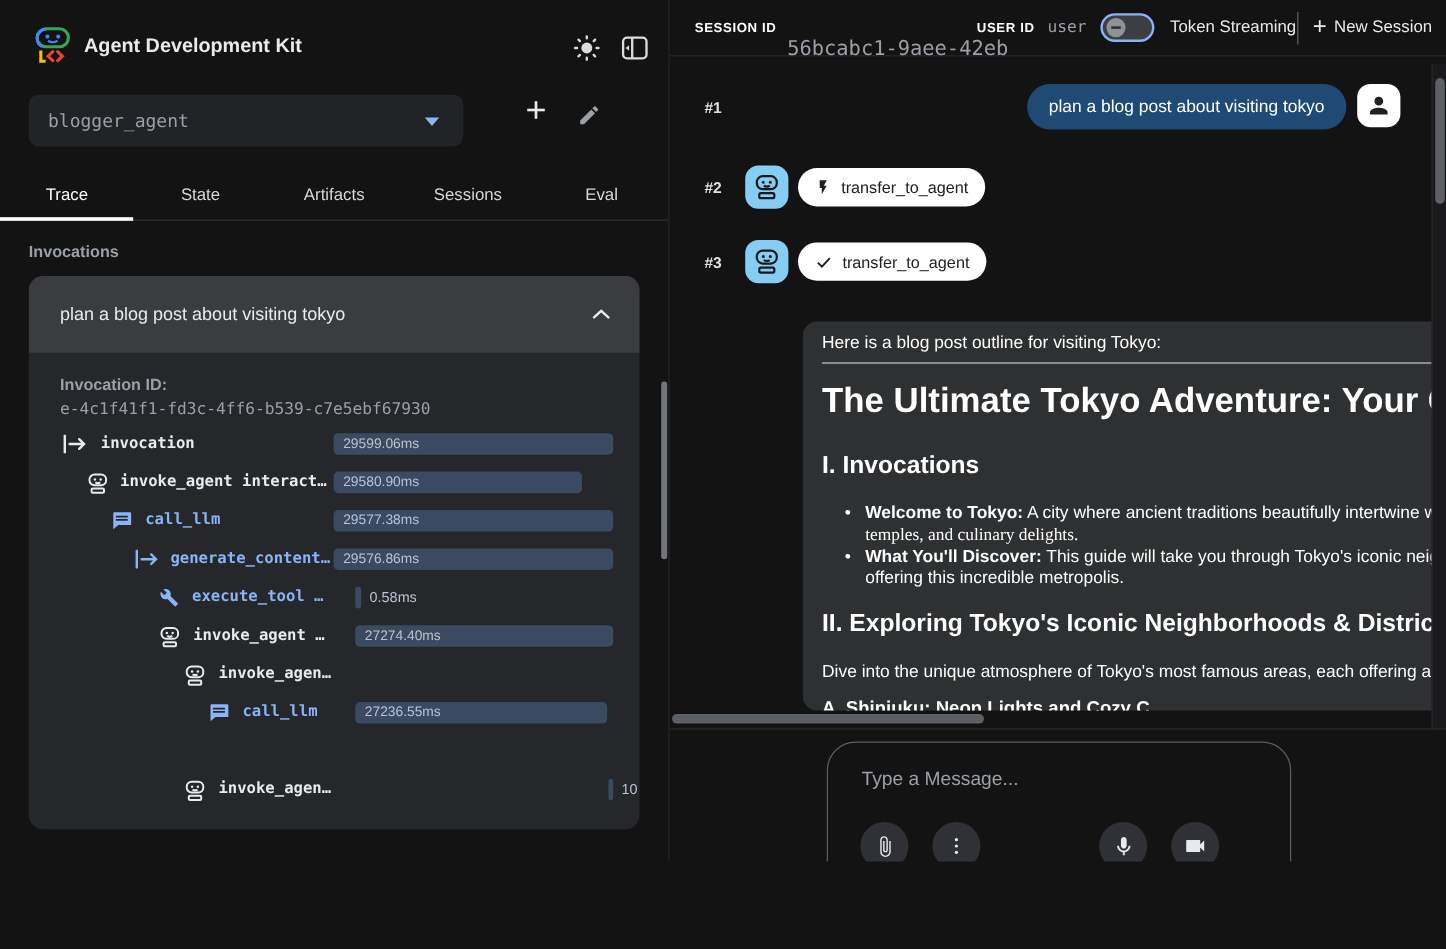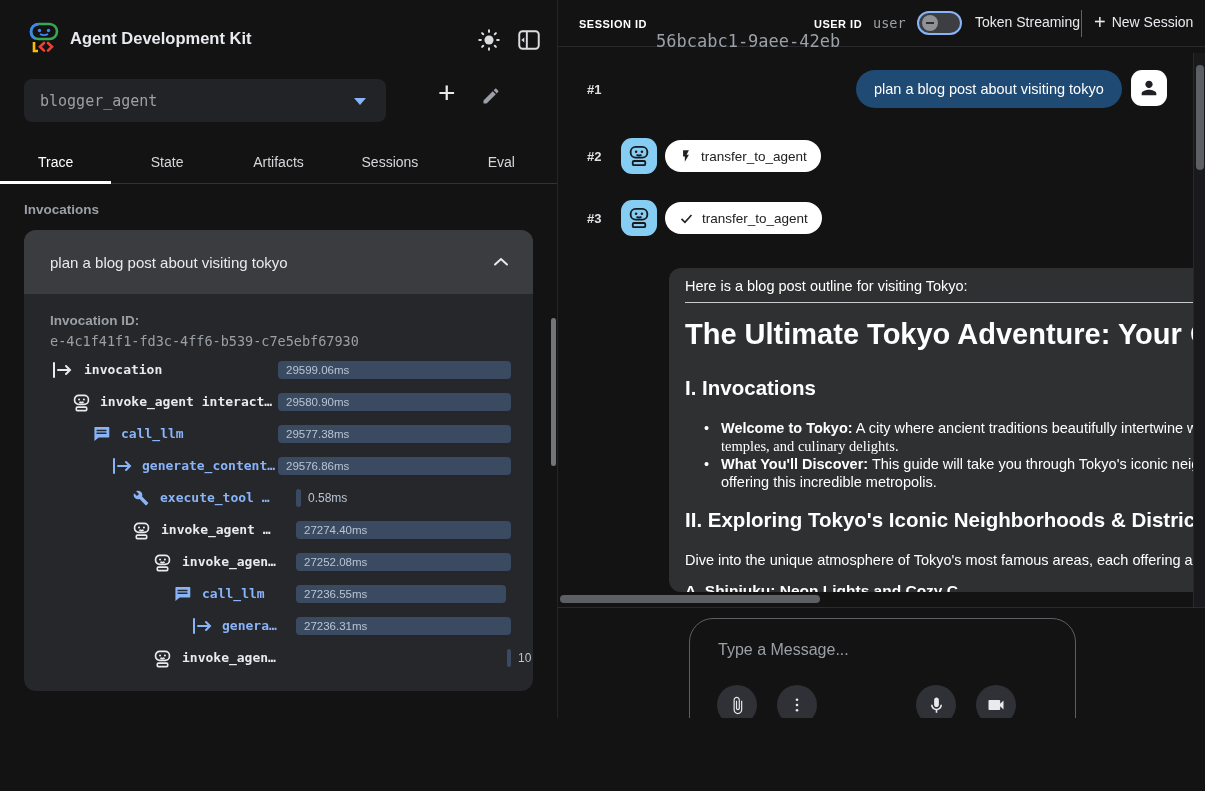--- a/index.html
+++ b/index.html
@@ -210,21 +210,21 @@
       <span class="t-icon" style="left:49px">
         <svg width="17" height="18" viewBox="0 0 24 26" fill="none" stroke="#e8eaed" stroke-width="2.4">
             <rect x="2" y="2" width="20" height="13" rx="6"></rect>
             <circle cx="8.5" cy="8" r="1.5" fill="#e8eaed" stroke="none"></circle>
             <circle cx="15.5" cy="8" r="1.5" fill="#e8eaed" stroke="none"></circle>
             <path d="M9 11.5 q3 1.8 6 0"></path>
             <rect x="4.5" y="19" width="15" height="5" rx="1.5"></rect>
           </svg>
       </span>
       <span class="t-label c-white" style="left:76px">invoke_agent interact…</span>
-      <span class="t-bar" style="left:254px;width:233px">
+      <span class="t-bar" style="left:254px;width:207px">
           <i>29580.90ms</i>
         </span>
     </div>
 
     <div class="trace-row" style="top:188px">
       <span class="t-icon" style="left:69px">
         <svg width="17" height="16" viewBox="0 0 24 22" fill="#8ab4f8">
             <path d="M2 1h20a1 1 0 0 1 1 1v13a1 1 0 0 1-1 1H8l-6 5V2a1 1 0 0 1 1-1z"></path>
             <path d="M5 6h14 M5 10h14" stroke="#26272b" stroke-width="2"></path>
           </svg>
@@ -279,50 +279,35 @@
       <span class="t-icon" style="left:130px">
         <svg width="17" height="18" viewBox="0 0 24 26" fill="none" stroke="#e8eaed" stroke-width="2.4">
             <rect x="2" y="2" width="20" height="13" rx="6"></rect>
             <circle cx="8.5" cy="8" r="1.5" fill="#e8eaed" stroke="none"></circle>
             <circle cx="15.5" cy="8" r="1.5" fill="#e8eaed" stroke="none"></circle>
             <path d="M9 11.5 q3 1.8 6 0"></path>
             <rect x="4.5" y="19" width="15" height="5" rx="1.5"></rect>
           </svg>
       </span>
       <span class="t-label c-white" style="left:158px">invoke_agen…</span>
-      <span class="t-bar" style="left:272px;width:215px">
-          <i>27252.08ms</i>
-        </span>
     </div>
 
     <div class="trace-row" style="top:348px">
       <span class="t-icon" style="left:150px">
         <svg width="17" height="16" viewBox="0 0 24 22" fill="#8ab4f8">
             <path d="M2 1h20a1 1 0 0 1 1 1v13a1 1 0 0 1-1 1H8l-6 5V2a1 1 0 0 1 1-1z"></path>
             <path d="M5 6h14 M5 10h14" stroke="#26272b" stroke-width="2"></path>
           </svg>
       </span>
       <span class="t-label c-blue" style="left:178px">call_llm</span>
       <span class="t-bar" style="left:272px;width:210px">
           <i>27236.55ms</i>
         </span>
     </div>
 
-    <div class="trace-row" style="top:380px">
-      <span class="t-icon" style="left:168px">
-        <svg width="21" height="16" viewBox="0 0 21 16" fill="none" stroke="#8ab4f8" stroke-width="2" stroke-linecap="round">
-            <path d="M2 1v14"></path>
-            <path d="M6 8h12 M14 4l4 4-4 4"></path>
-          </svg>
-      </span>
-      <span class="t-label c-blue" style="left:198px">genera…</span>
-      <span class="t-bar" style="left:272px;width:215px">
-          <i>27236.31ms</i>
-        </span>
-    </div>
 
     <div class="trace-row" style="top:412px">
       <span class="t-icon" style="left:130px">
         <svg width="17" height="18" viewBox="0 0 24 26" fill="none" stroke="#e8eaed" stroke-width="2.4">
             <rect x="2" y="2" width="20" height="13" rx="6"></rect>
             <circle cx="8.5" cy="8" r="1.5" fill="#e8eaed" stroke="none"></circle>
             <circle cx="15.5" cy="8" r="1.5" fill="#e8eaed" stroke="none"></circle>
             <path d="M9 11.5 q3 1.8 6 0"></path>
             <rect x="4.5" y="19" width="15" height="5" rx="1.5"></rect>
           </svg>

